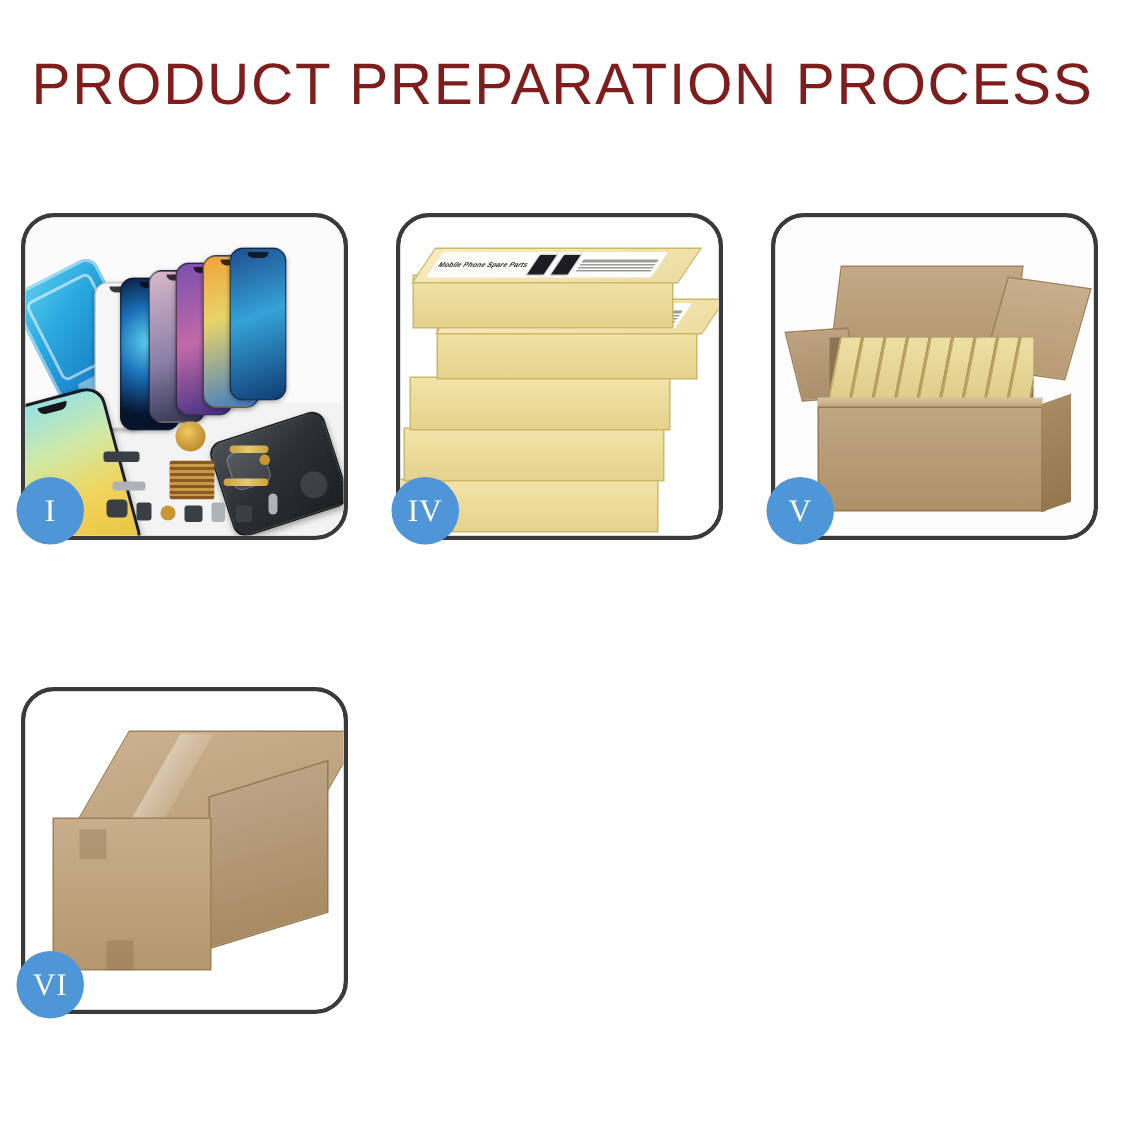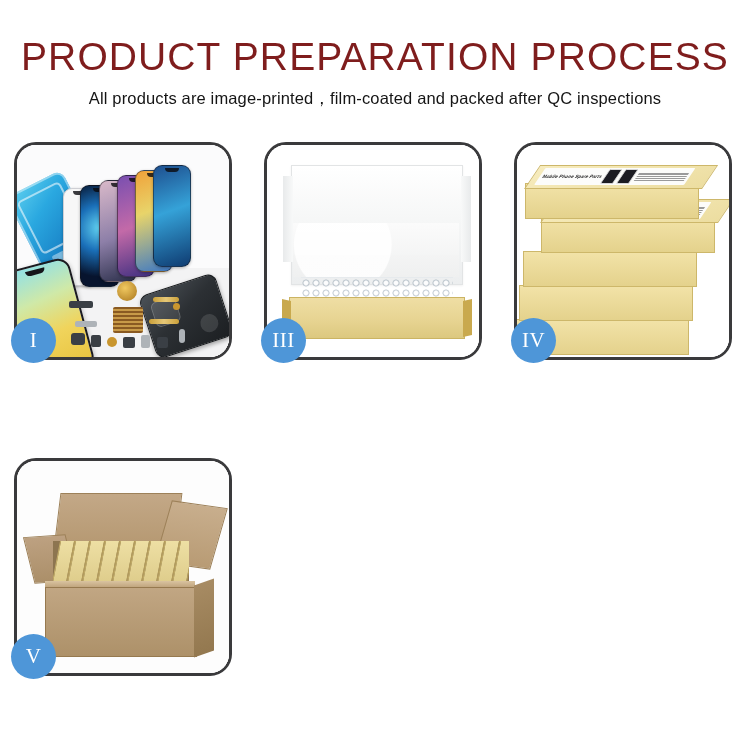--- a/index.html
+++ b/index.html
@@ -370,21 +370,20 @@
     transform:skewX(-28deg);
   }
 </style>
 </head>
 <body>
 
 <div class="page">
 
   <div class="header">
     <div class="title">PRODUCT PREPARATION PROCESS</div>
-    <div class="subtitle">All products are image-printed，film-coated and packed after QC inspections</div>
   </div>
 
   <div class="grid">
 
     <div class="panel">
       <div class="panel-clip">
         <div class="p1-bg"></div>
         <div class="adhesive"></div>
         <div class="phone-fan">
           <div class="ph f6">
@@ -422,32 +421,20 @@
           <i class="pt silver" style="left:72px; top:50px; width:9px;  height:13px; border-radius:2px;"></i>
           <i class="pt" style="left:88px; top:52px; width:11px; height:11px; border-radius:2px;"></i>
           <i class="pt gold" style="left:104px; top:18px; width:7px; height:7px; border-radius:50%;"></i>
           <i class="pt silver" style="left:110px; top:44px; width:6px; height:14px; border-radius:3px;"></i>
         </div>
       </div>
       <div class="badge">I</div>
     </div>
 
 
-    <div class="panel">
-      <div class="panel-clip">
-        <div class="p3-bg"></div>
-        <div class="mailer">
-          <div class="mailer-lid"></div>
-          <div class="mailer-foam"></div>
-          <div class="mailer-fill"></div>
-          <div class="mailer-front"></div>
-        </div>
-      </div>
-      <div class="badge">III</div>
-    </div>
 
     <div class="panel">
       <div class="panel-clip">
         <div class="p4-bg"></div>
         <div class="stack">
 
           <div class="sbox" style="left:4px;  top:162px;"></div>
           <div class="sbox" style="left:8px;  top:128px;"></div>
           <div class="sbox" style="left:12px; top:94px;"></div>
 
@@ -506,15 +493,30 @@
               <i style="left:107px;"></i>
               <i style="left:122px;"></i>
           </div>
           <div class="co-rim"></div>
           <div class="co-body"></div>
         </div>
       </div>
       <div class="badge">V</div>
     </div>
 
+    <div class="panel">
+      <div class="panel-clip">
+        <div class="p6-bg"></div>
+        <div class="carton-sealed">
+          <div class="cs-film"></div>
+          <div class="cs-top"></div>
+          <div class="cs-tape-top"></div>
+          <div class="cs-side"></div>
+          <div class="cs-front"></div>
+          <div class="cs-tab" style="left:22px; top:66px;"></div>
+          <div class="cs-tab" style="left:40px; top:140px;"></div>
+        </div>
+      </div>
+      <div class="badge">VI</div>
+    </div>
 
   </div>
 </div>
 
 </body></html>

